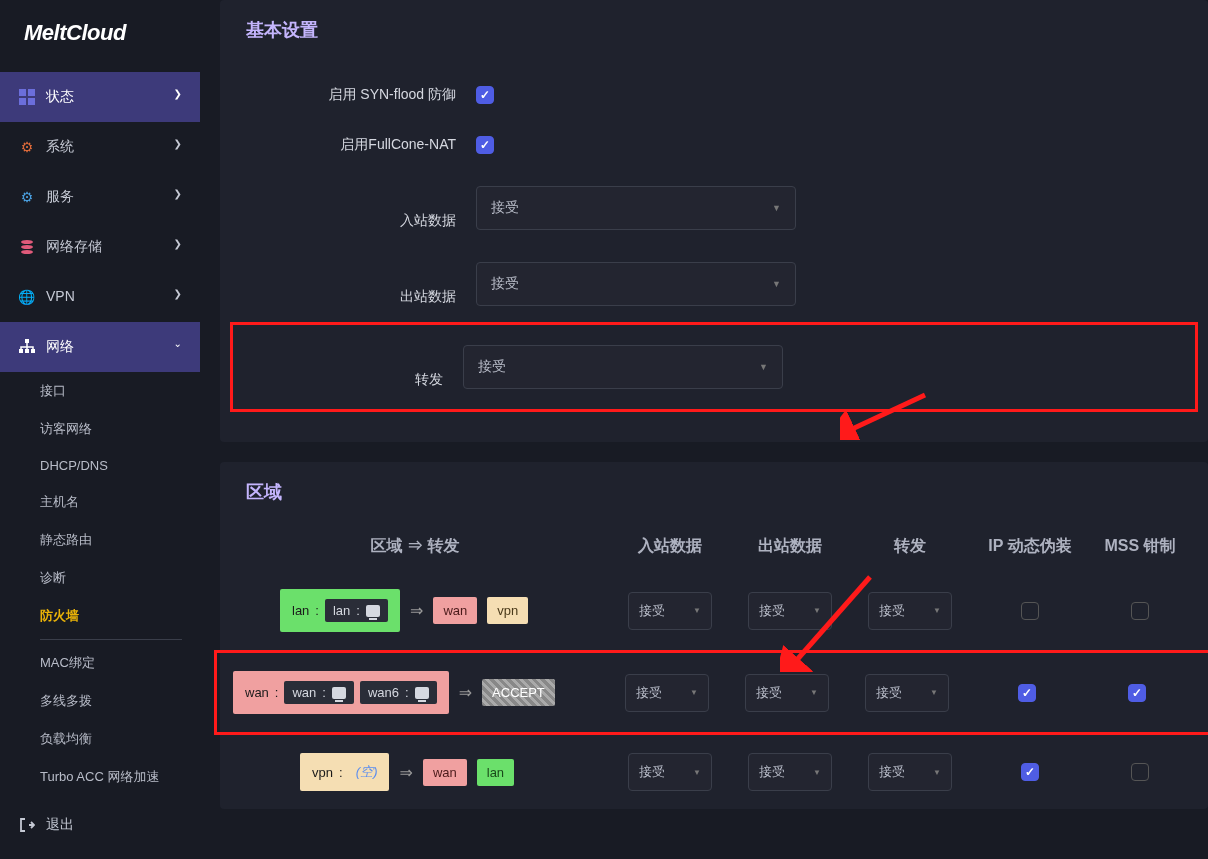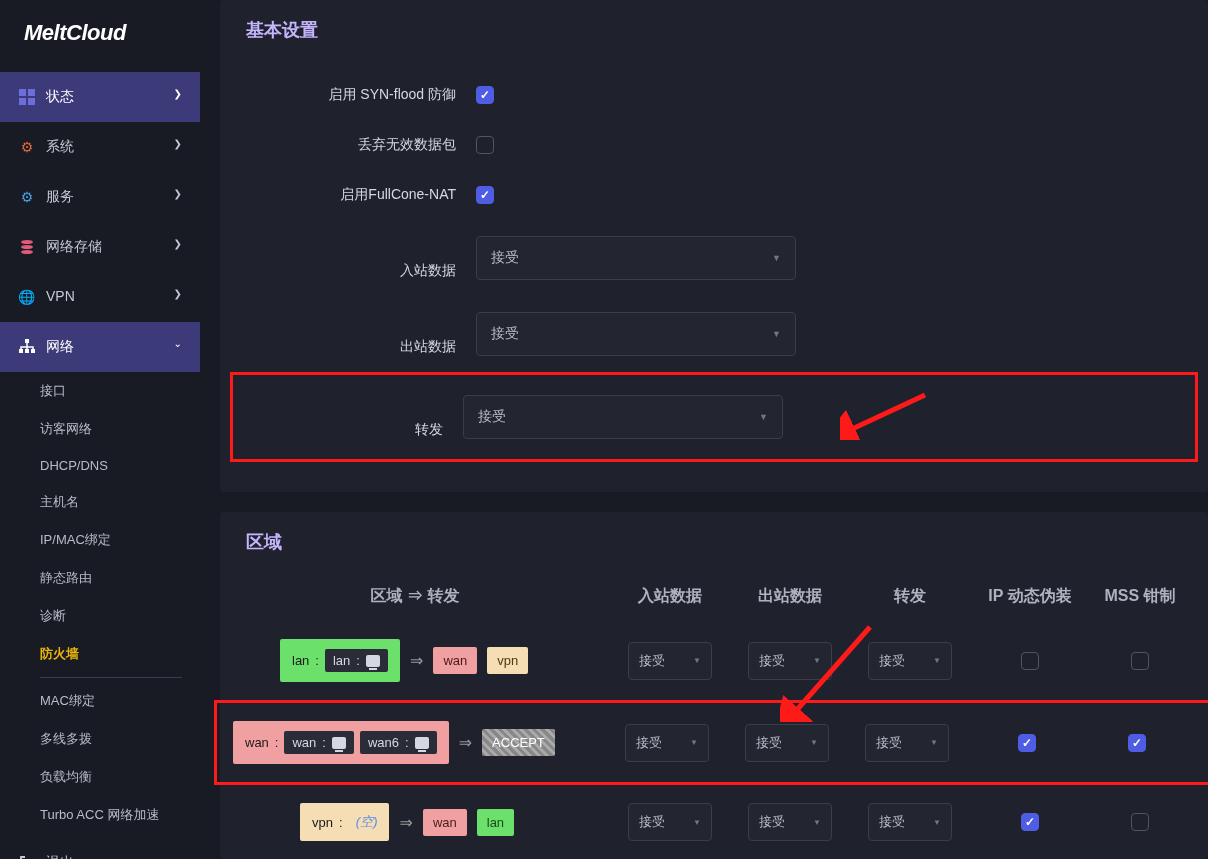--- a/index.html
+++ b/index.html
@@ -122,21 +122,20 @@
           </svg>
         </span>
       <span class="nav-label">网络</span>
       <span class="nav-chevron">⌄</span>
     </div>
 
     <div class="sub-item">接口</div>
     <div class="sub-item">访客网络</div>
     <div class="sub-item">DHCP/DNS</div>
     <div class="sub-item">主机名</div>
-    <div class="sub-item">IP/MAC绑定</div>
     <div class="sub-item">静态路由</div>
     <div class="sub-item">诊断</div>
     <div class="sub-item active">防火墙</div>
     <div class="divider-after"></div>
     <div class="sub-item">MAC绑定</div>
     <div class="sub-item">多线多拨</div>
     <div class="sub-item">负载均衡</div>
     <div class="sub-item">Turbo ACC 网络加速</div>
 
     <div class="nav-item" style="margin-top:4px">
@@ -150,24 +149,20 @@
   </aside>
 
   <main class="main">
 
     <section class="panel" style="position:relative">
       <div class="panel-title">基本设置</div>
       <div class="panel-body">
         <div class="form-row">
           <div class="form-label">启用 SYN-flood 防御</div>
           <span class="checkbox checked"></span>
-        </div>
-        <div class="form-row">
-          <div class="form-label">丢弃无效数据包</div>
-          <span class="checkbox"></span>
         </div>
         <div class="form-row">
           <div class="form-label">启用FullCone-NAT</div>
           <span class="checkbox checked"></span>
         </div>
         <div class="form-row">
           <div class="form-label">入站数据</div>
           <div class="select">
             <span>接受</span>
             <span class="select-caret">▼</span>

